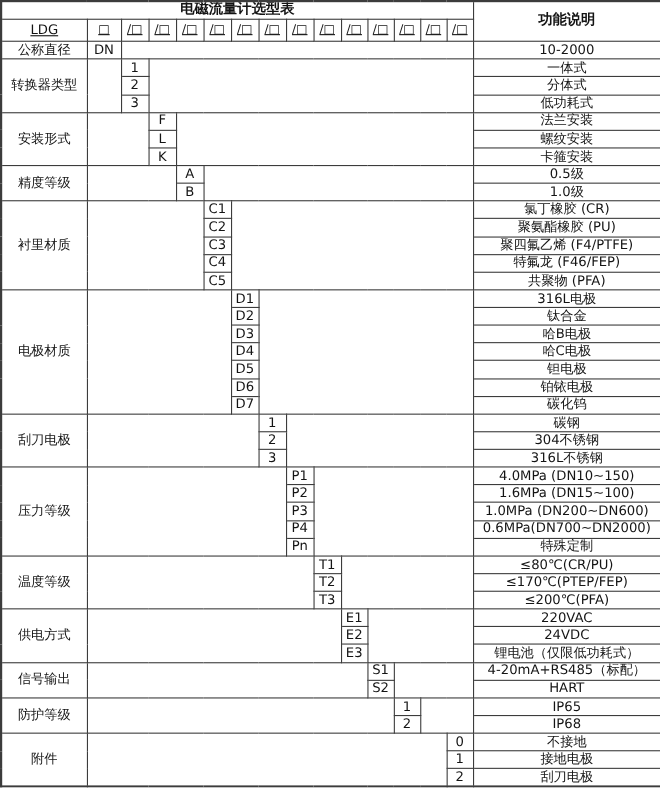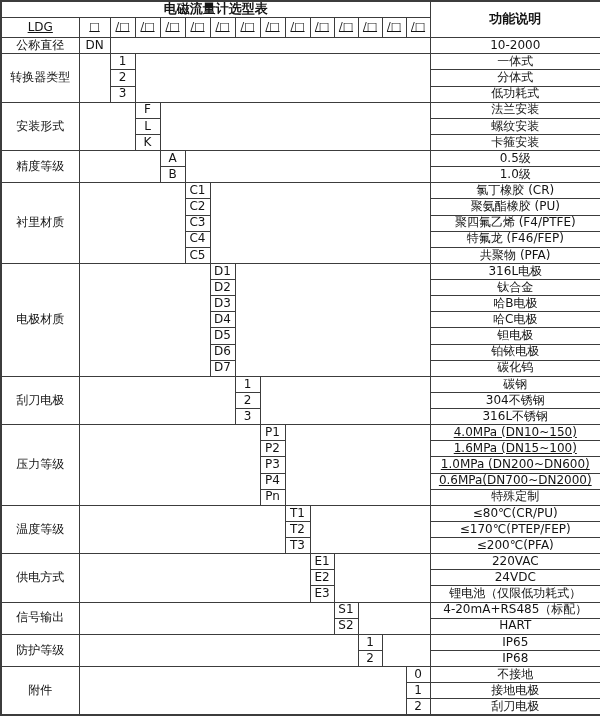--- a/index.html
+++ b/index.html
@@ -21,21 +21,21 @@
     padding: 0;
     overflow: hidden;
     white-space: nowrap;
     line-height: 1.15;
   }
   tr.h-title { height: 16px; margin-left: 25px; }
   tr.h-model { height: 20px; text-decoration: underline; }
   tr.h-row   { height: 16px; }
   td.title-cell, td.fn-header-cell { font-weight: bold; font-size: 13px; }
   td.ldg-cell { text-align: left; padding-left: 9px; }
-  td.desc-left { text-align: left; padding-left: 2px; text-decoration: underline; }
+  td.desc-left { text-align: left; padding-left: 2px; }
   td.code-cell { font-size: 12px; margin-top: 29px; }
   td.slot-cell { font-size: 11px; letter-spacing: 0px; }
   td.box-cell  { font-size: 11px; }
 </style>
 </head>
 <body>
 
 <table id="selection-table">
   <colgroup>
     <col style="width:78px">

